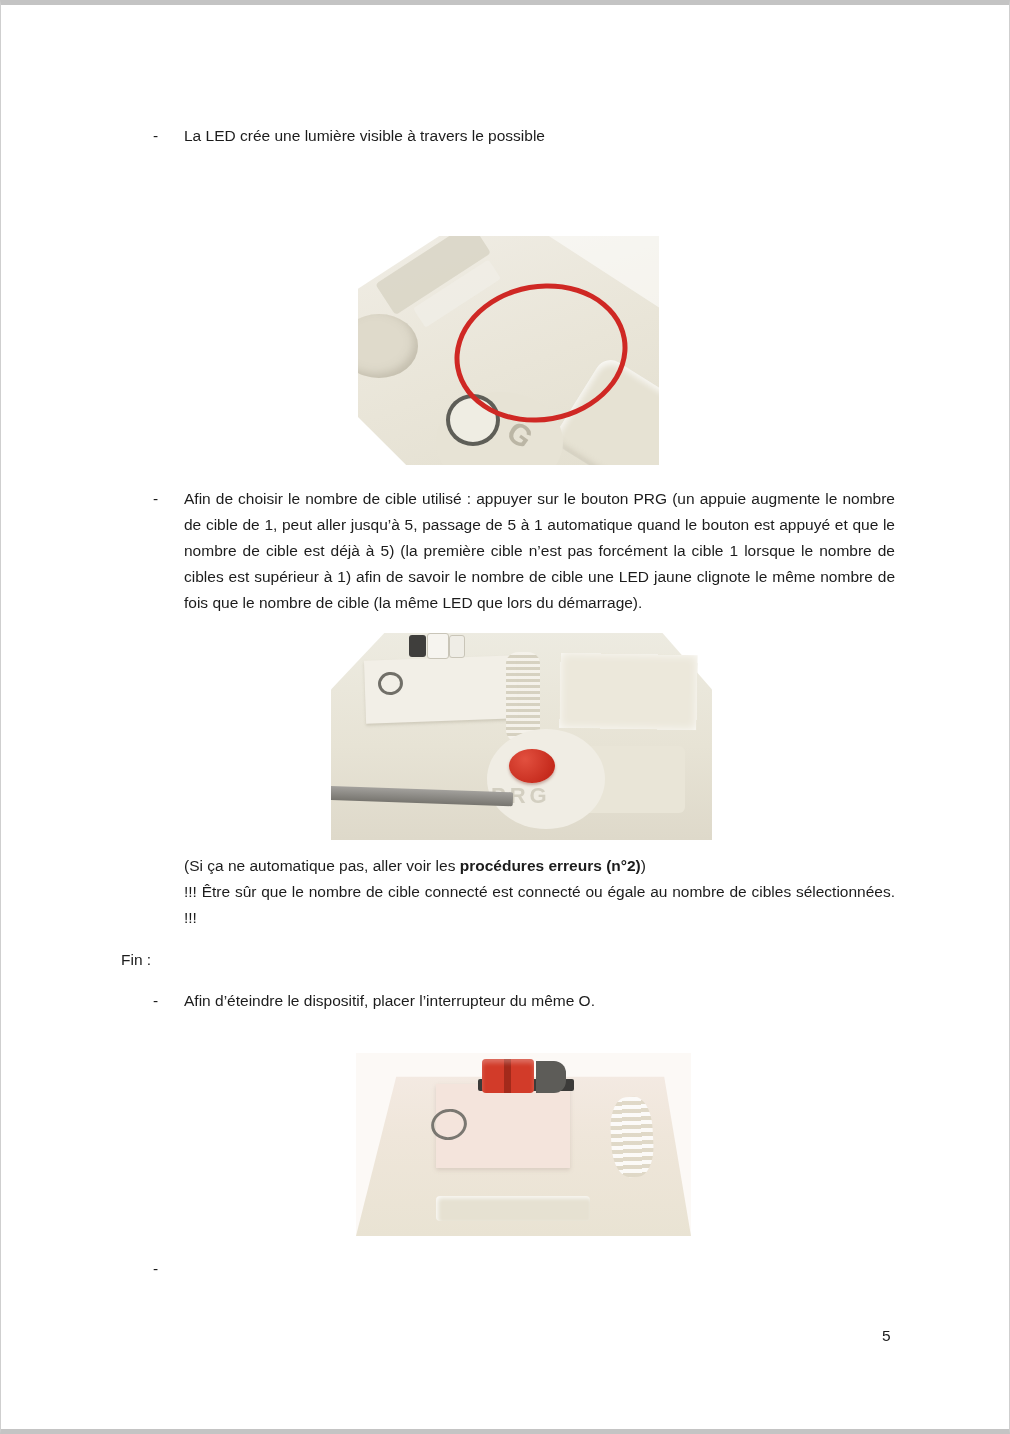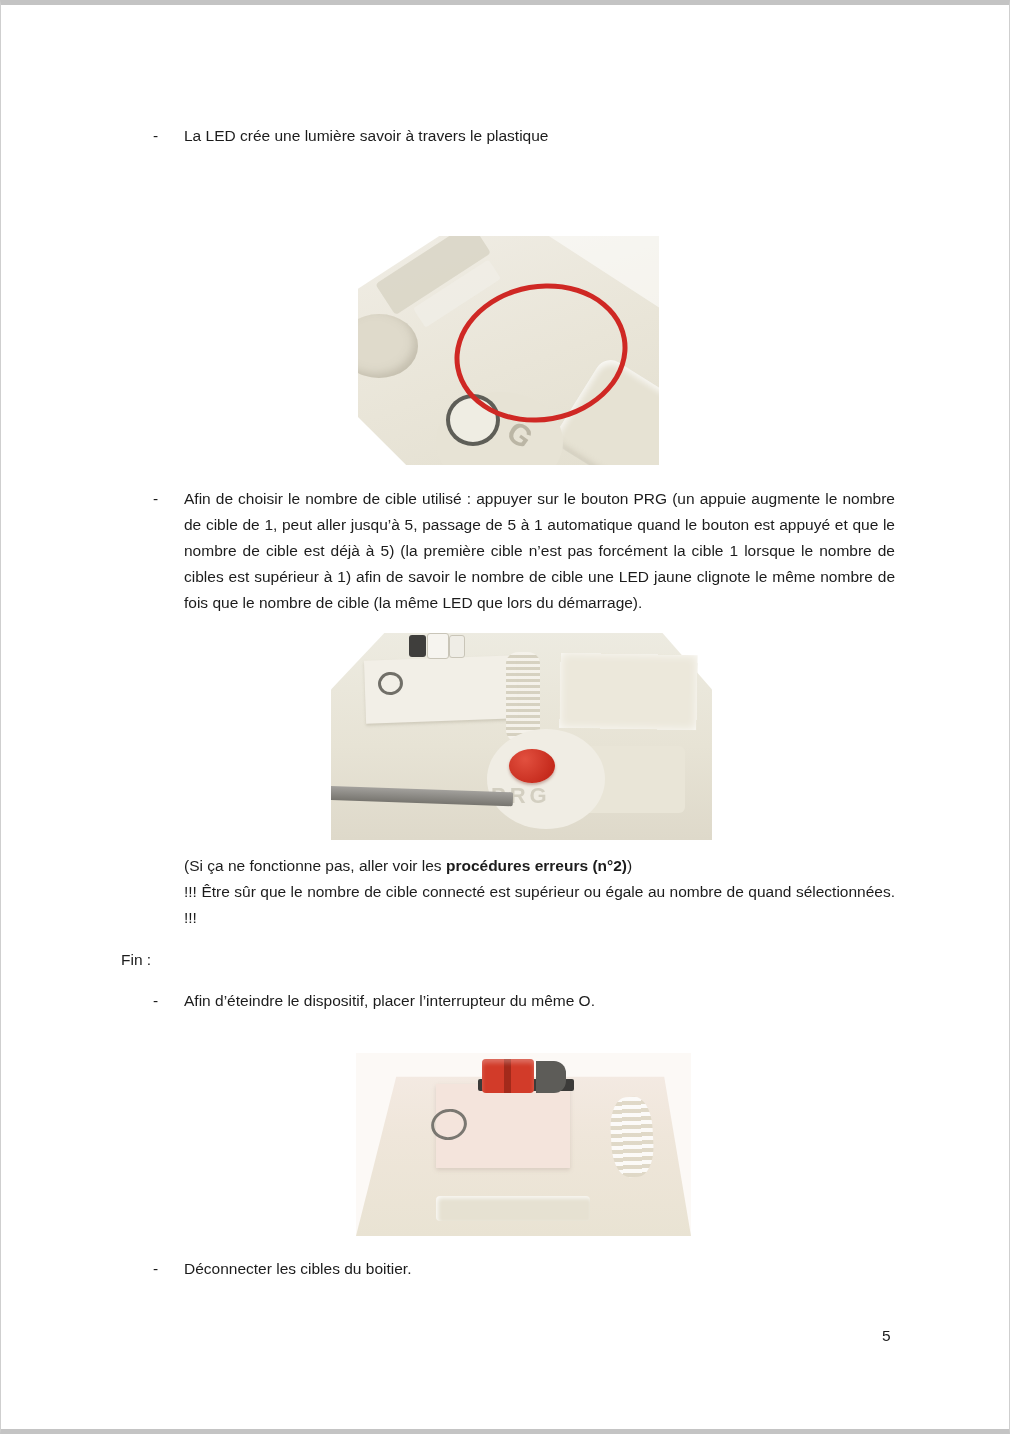--- a/index.html
+++ b/index.html
@@ -106,21 +106,21 @@
   .fin { position:absolute; left:120px; top:942px;text-align:right; }
   .pagenum { position:absolute; left:881px; top:1322px; font-size:15.5px; }
 </style>
 </head>
 <body>
 
 <div class="page">
 
   <div class="bullet txt" style="top:118px;">
     <span class="dash">-</span>
-    <div>La LED crée une lumière savoir à travers le plastique</div>
+    <div>La LED crée une lumière visible à travers le possible</div>
   </div>
 
   <div class="fig fig1">
     <div class="f1-body"></div>
     <div class="f1-chamfer"></div>
     <div class="f1-ridge1"></div>
     <div class="f1-ridge2"></div>
     <div class="f1-boss"></div>
     <div class="f1-emboss"></div>
     <div class="f1-pedestal"></div>
@@ -145,23 +145,23 @@
     <div class="f2-oring"></div>
     <div class="f2-coil"></div>
     <div class="f2-pedestal"></div>
     <div class="f2-button"></div>
     <div class="f2-prg">PRG</div>
     <div class="f2-cable"></div>
   </div>
 
   <div class="bullet txt" style="top:848px;">
     <div>
-      <span>(Si ça ne fonctionne pas, aller voir les </span><span class="bold">procédures erreurs (n°2)</span><span>)</span>
+      <span>(Si ça ne automatique pas, aller voir les </span><span class="bold">procédures erreurs (n°2)</span><span>)</span>
     </div>
-    <div class="just">!!! Être sûr que le nombre de cible connecté est supérieur ou égale au nombre de quand sélectionnées. !!!</div>
+    <div class="just">!!! Être sûr que le nombre de cible connecté est connecté ou égale au nombre de cibles sélectionnées. !!!</div>
   </div>
 
   <div class="fin txt">Fin :</div>
 
   <div class="bullet txt" style="top:983px;">
     <span class="dash">-</span>
     <div>Afin d’éteindre le dispositif, placer l’interrupteur du même O.</div>
   </div>
 
   <div class="fig fig3">
@@ -170,18 +170,17 @@
     <div class="f3-sw-base"></div>
     <div class="f3-sw-red"></div>
     <div class="f3-sw-gray"></div>
     <div class="f3-oring"></div>
     <div class="f3-coil"></div>
     <div class="f3-emboss"></div>
   </div>
 
   <div class="bullet txt" style="top:1251px;">
     <span class="dash">-</span>
-    <div>Déconnecter les cibles du boitier.</div>
   </div>
 
   <div class="pagenum">5</div>
 
 </div>
 
 </body></html>

